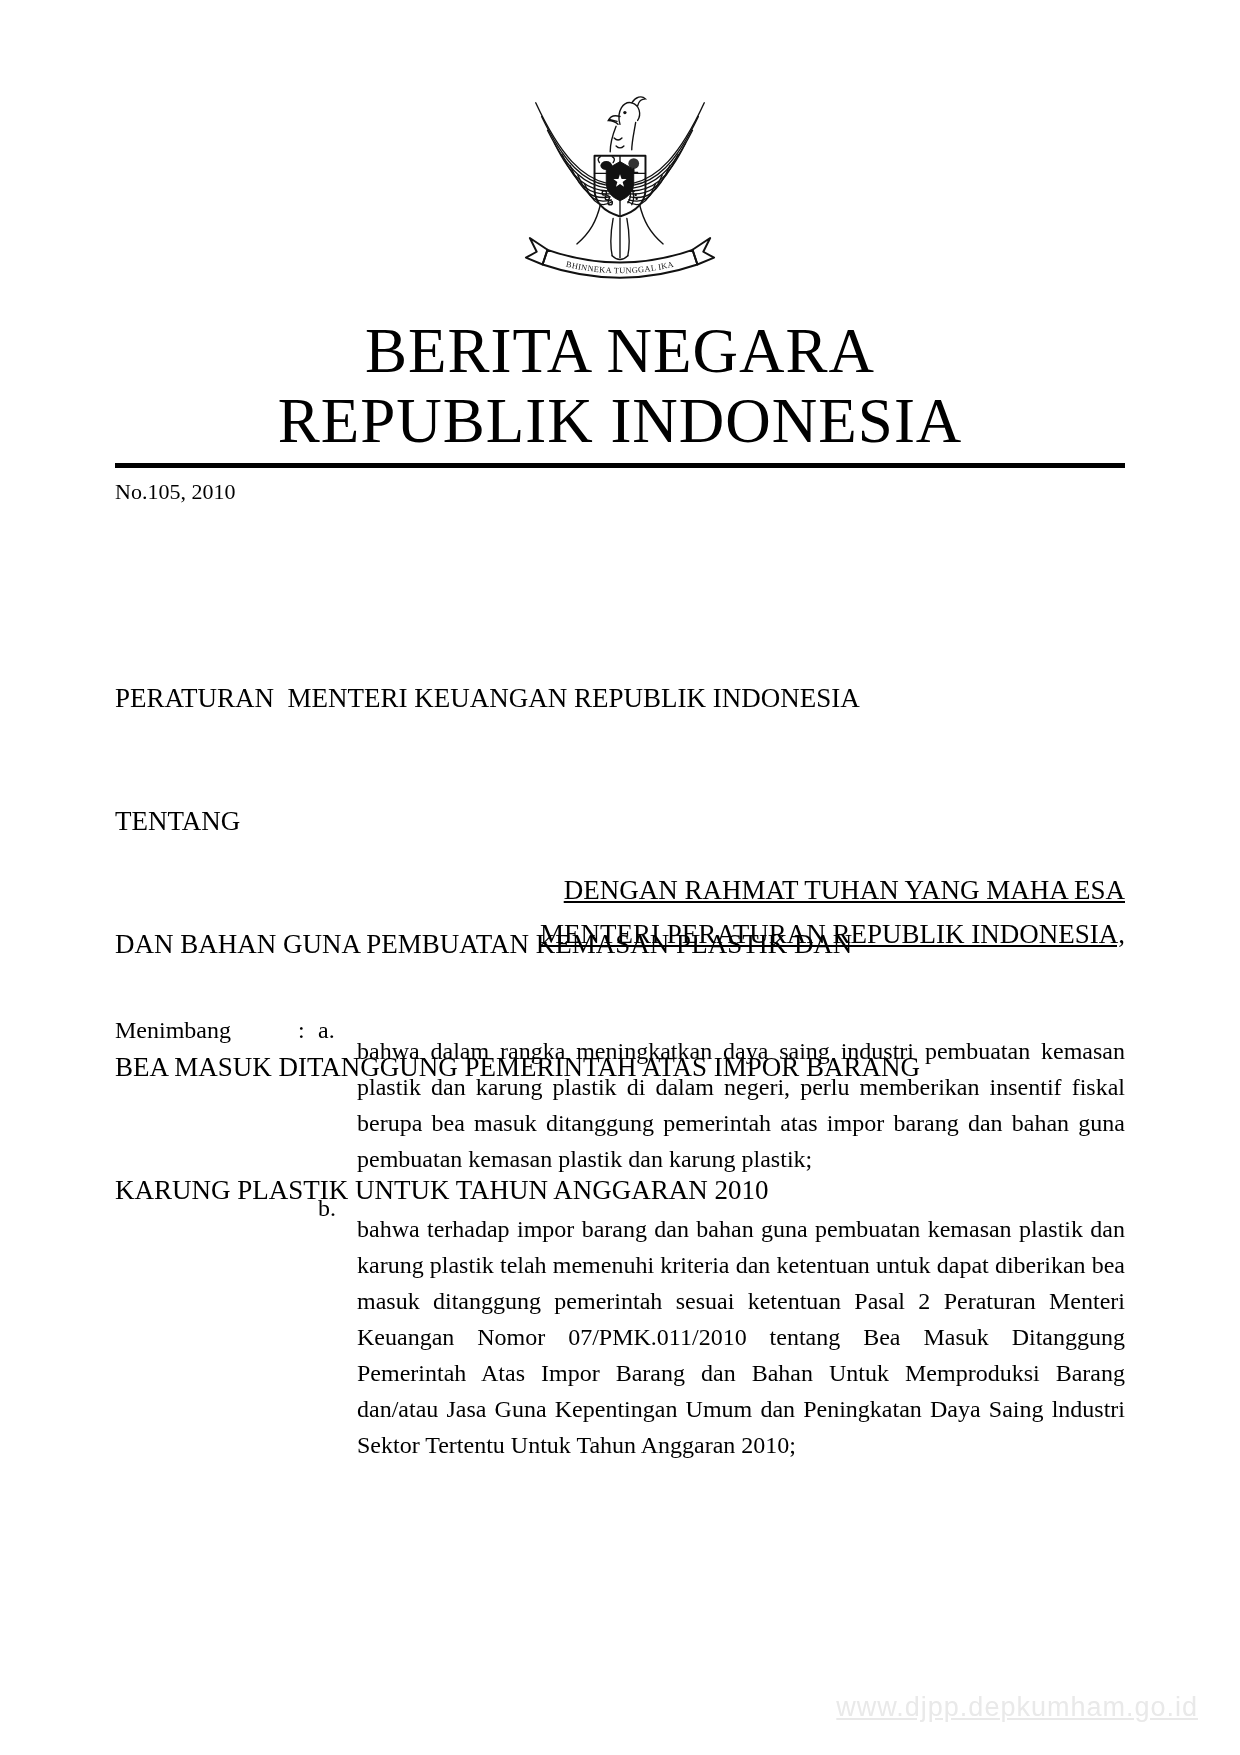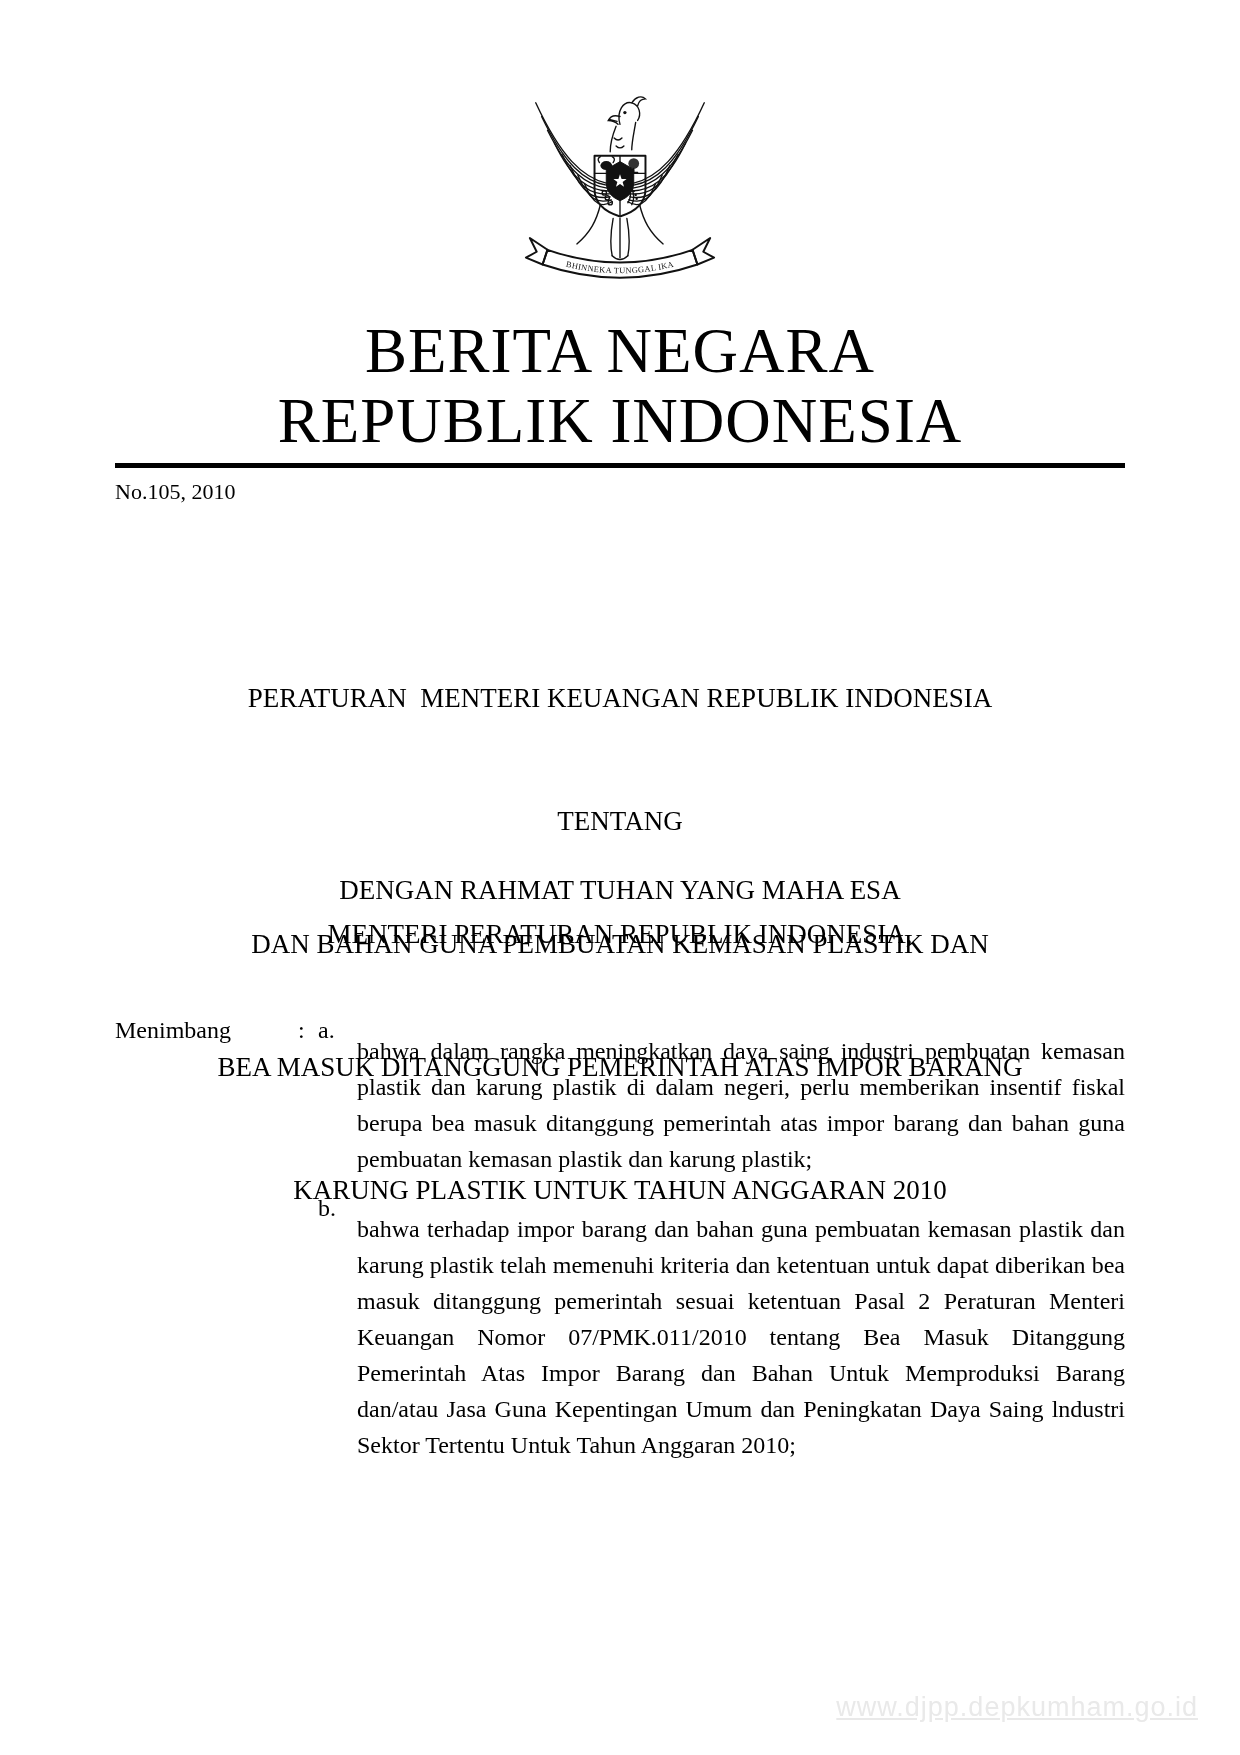--- a/index.html
+++ b/index.html
@@ -18,25 +18,25 @@
   }
   .rule{position:absolute;left:115px;top:463px;width:1010px;height:5px;background:#000;}
   .mast-row{
     position:absolute;left:115px;top:474px;width:1010px;
     font-size:22px;line-height:35px;display:flex;justify-content:flex-start;
   }
   .subject{width:706px;}
   .subject-line1{text-align:justify;text-align-last:justify;}
   .heading{
     position:absolute;left:115px;top:596px;width:1010px;
-    text-align:center;font-size:27px;line-height:41px;white-space:pre-wrap;
+    text-align:left;font-size:27px;line-height:41px;white-space:pre-wrap;
   }
   .invocation{
     position:absolute;left:115px;top:868px;width:1010px;
-    text-align:center;font-size:27px;line-height:44px;
+    text-align:right;font-size:27px;line-height:44px;text-decoration:underline;
   }
   .consider{
     position:absolute;left:115px;top:1012px;width:1010px;
     font-size:24px;line-height:36px;
   }
   .c-row{display:grid;grid-template-columns:183px 20px 39px 1fr;}
   .c-row + .c-row{margin-top:13px;}
   .c-text{text-align:justify;margin-top:21px;}
   .watermark{
     position:absolute;top:1692px;right:42px;

